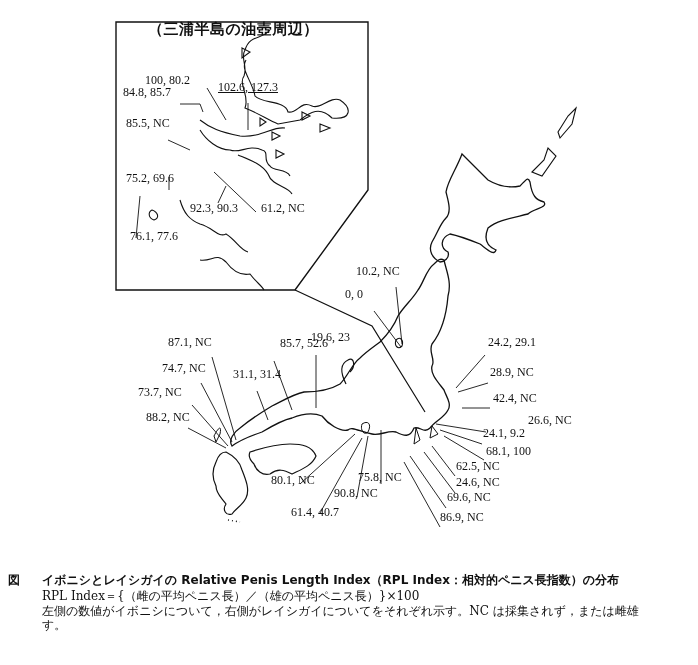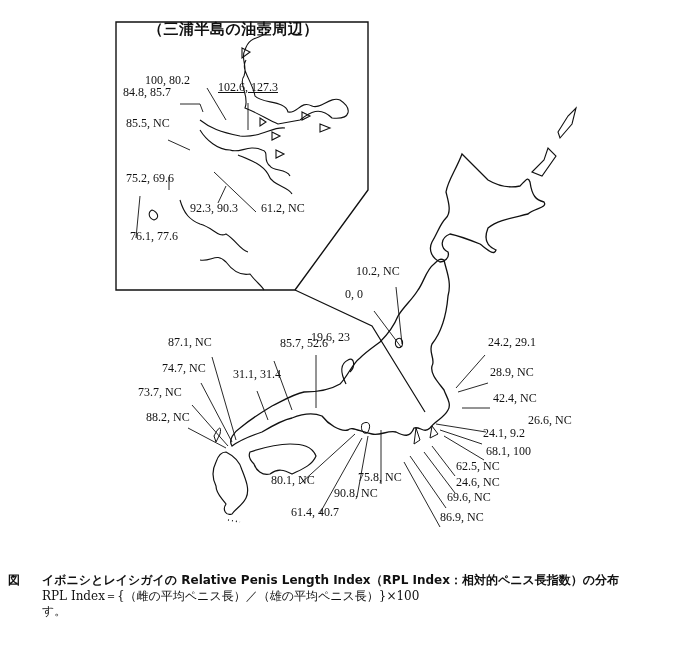--- a/index.html
+++ b/index.html
@@ -124,14 +124,15 @@
     <div class="lbl" style="left: 447px; top: 491px;">69.6, NC</div>
     <div class="lbl" style="left: 291px; top: 506px;">61.4, 40.7</div>
     <div class="lbl" style="left: 440px; top: 511px;">86.9, NC</div>
   </div>
 
 <div class="caption">
   <div class="cap-head">
     <span class="zu">図</span><span>イボニシとレイシガイの Relative Penis Length Index（RPL Index：相対的ペニス長指数）の分布</span>
   </div>
   <div class="cap-line">RPL Index＝{（雌の平均ペニス長）／（雄の平均ペニス長）}×100</div>
+  <div class="cap-line">左側の数値がイボニシについて，右側がレイシガイについてをそれぞれ示す。NC は採集されず，または雌雄</div>
   <div class="cap-line">す。</div>
 </div>
 
 </body></html>

